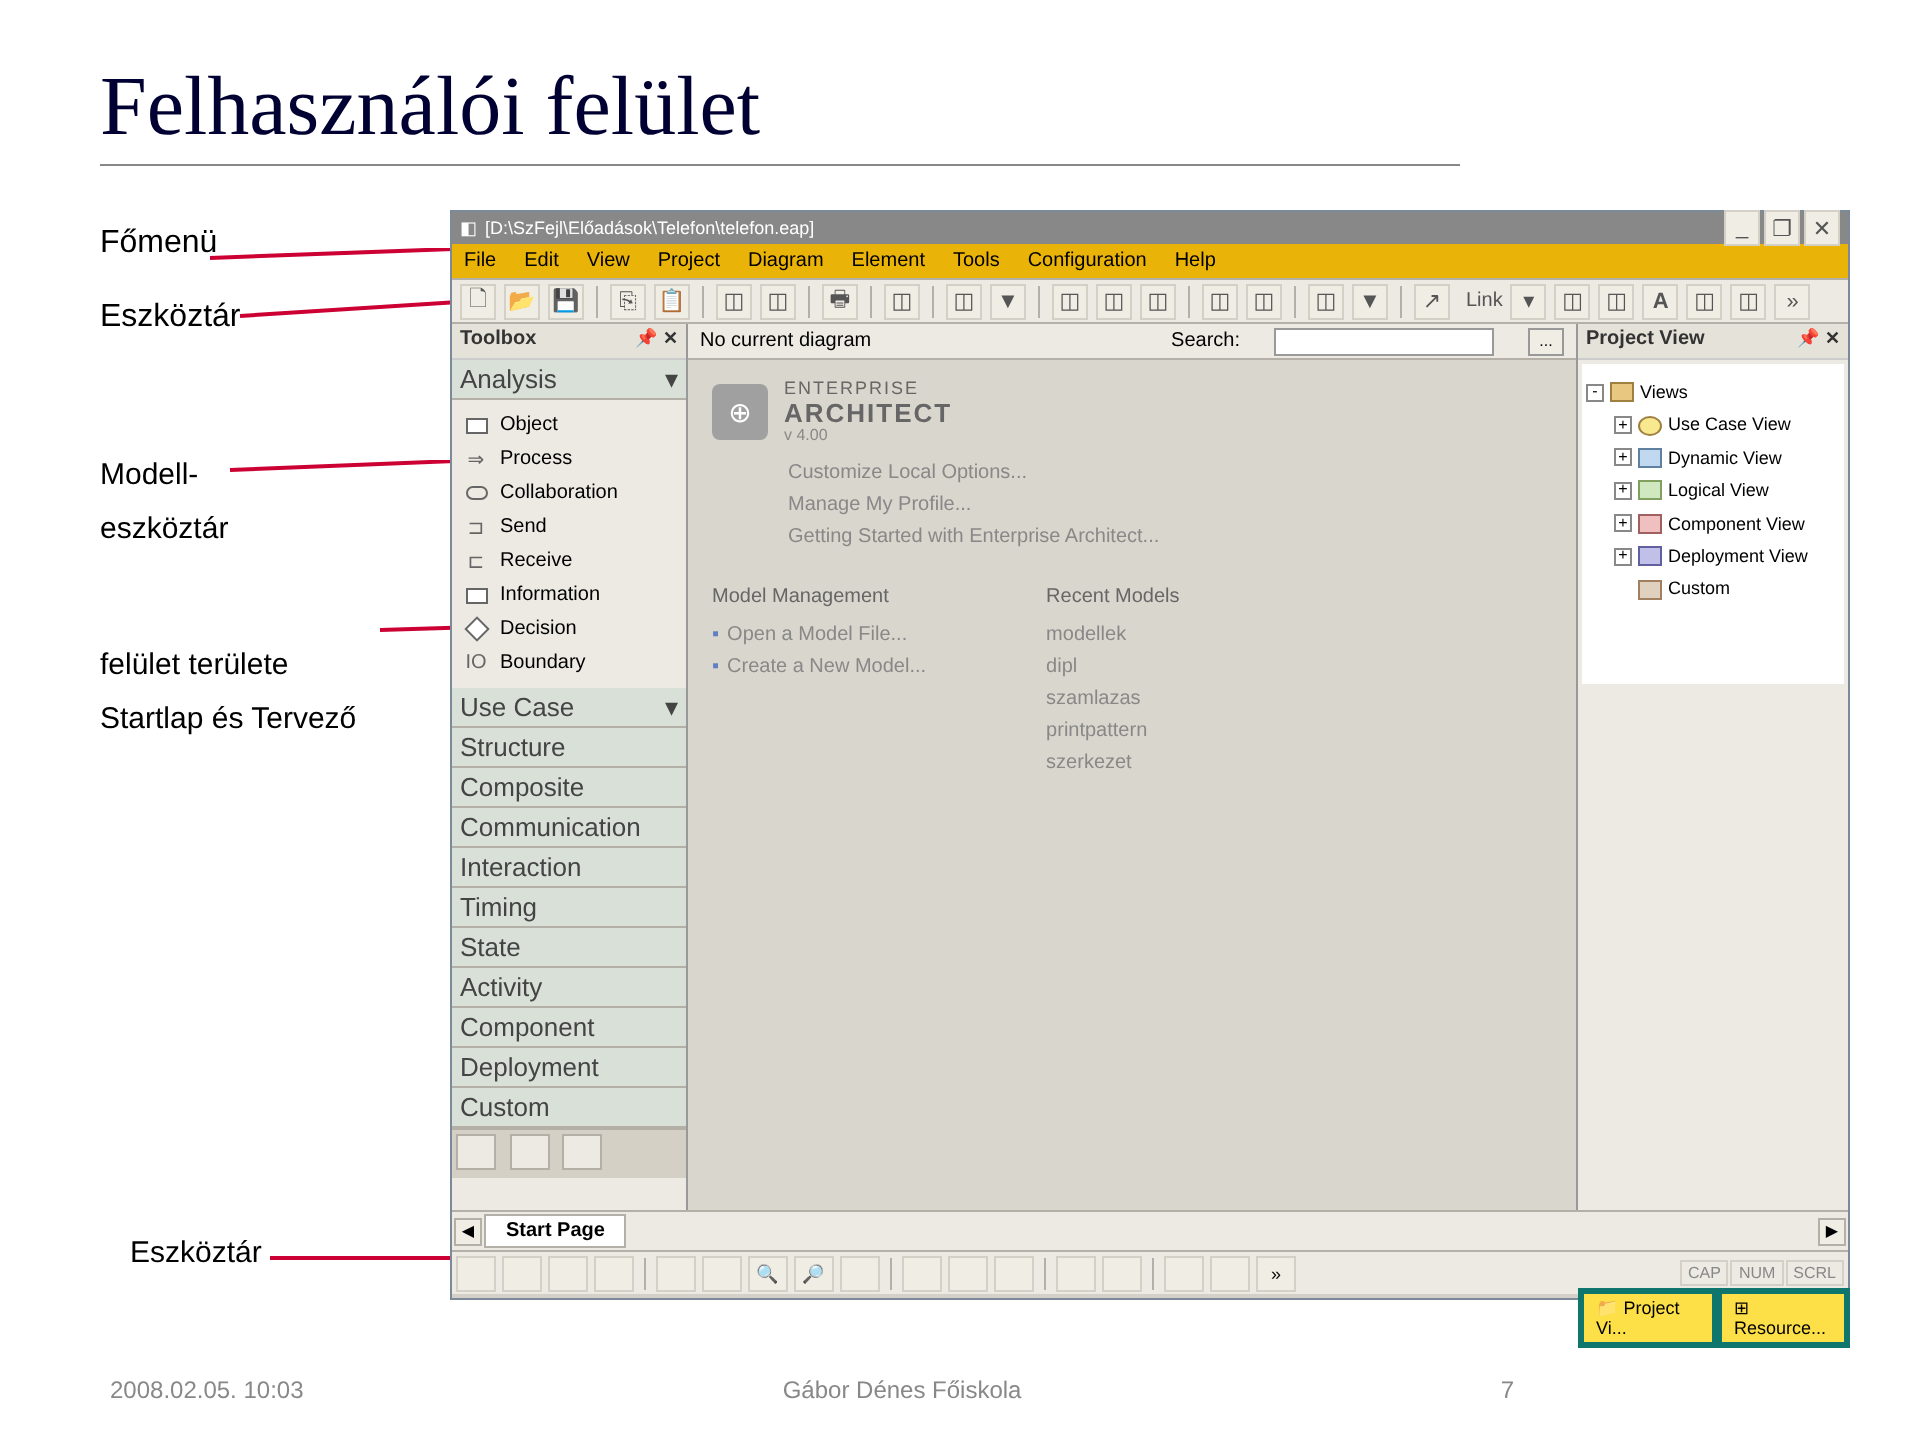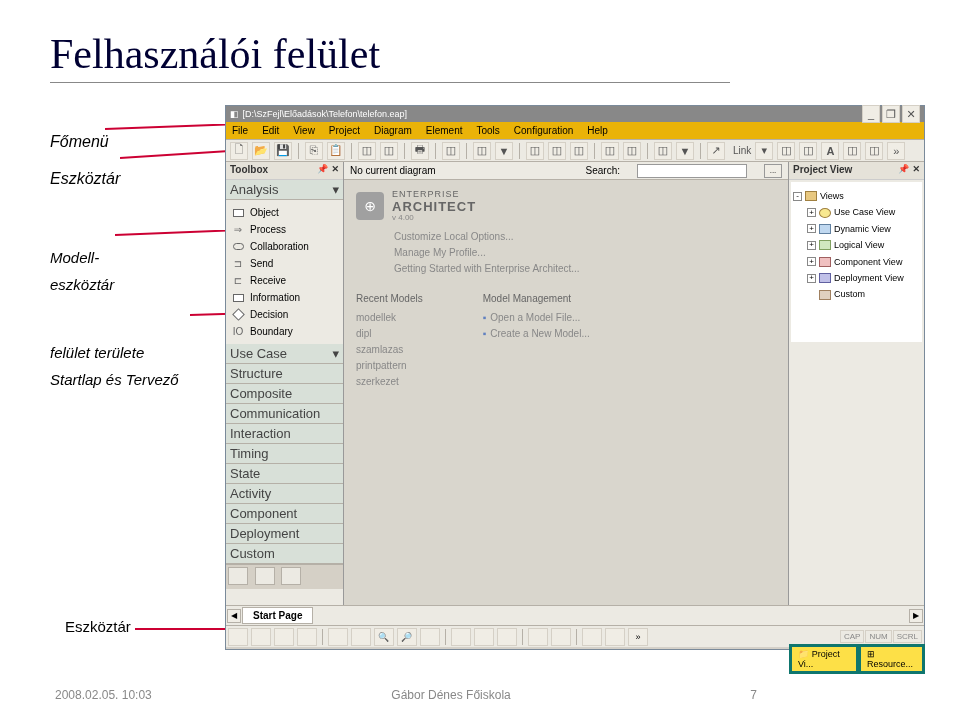--- a/index.html
+++ b/index.html
@@ -2,21 +2,21 @@
 <html><head>
 <meta charset="utf-8">
 <style>
 * { box-sizing: border-box; margin: 0; padding: 0; }
 body { font-family: Arial, Helvetica, sans-serif; width: 960px; height: 717px; background: #fff; position: relative; overflow: hidden; }
 
 .slide { width: 812px; height: 717px; position: relative; padding: 30px 50px 0 50px; }
 .title { font-family: 'Times New Roman', serif; font-size: 42px; color: #000033; margin-bottom: 4px; }
 .title-line { width: 680px; height: 1px; background: #888; margin-left: 0; margin-bottom: 20px; }
 
-.labels-col { position: absolute; left: 50px; top: 132px; width: 160px; font-style: italic; }
+.labels-col { position: absolute; left: 50px; top: 112px; width: 160px; }
 .label-item { font-size: 16px; color: #000; margin-bottom: 8px; line-height: 1.3; }
 .label-item.small { font-size: 15px; }
 
 .screenshot { position: absolute; left: 225px; top: 105px; width: 700px; height: 545px; border: 1px solid #7a8a9a; background: #d4d0c8; font-size: 9px; font-family: Tahoma, Arial, sans-serif; }
 
 .ss-titlebar { height: 16px; background: #888; color: #fff; display: flex; align-items: center; padding: 0 4px; font-size: 9px; }
 .ss-menubar { height: 18px; background: #eab308; display: flex; align-items: center; gap: 14px; padding: 0 6px; border-bottom: 1px solid #b5b0a7; font-size: 10px; color: #000; }
 .ss-menubar span { cursor: default; }
 
 .ss-toolbar { height: 22px; background: #eceae3; display: flex; align-items: center; gap: 4px; padding: 0 4px; border-bottom: 1px solid #b5b0a7; }
@@ -331,36 +331,36 @@
             <div class="l3">v 4.00</div>
           </div>
         </div>
         <div class="start-links">
           <div>Customize Local Options...</div>
           <div>Manage My Profile...</div>
           <div>Getting Started with Enterprise Architect...</div>
         </div>
         <div class="two-col">
           <div>
+            <div class="col-hdr">Model Management</div>
+            <div class="col-list">
+              <div><span class="bullet">▪</span><span>Open a Model File...</span></div>
+              <div><span class="bullet">▪</span><span>Create a New Model...</span></div>
+            </div>
+          </div>
+          <div>
             <div class="col-hdr">Recent Models</div>
             <div class="col-list">
               <div>modellek</div>
               <div>dipl</div>
               <div>szamlazas</div>
               <div>printpattern</div>
               <div>szerkezet</div>
             </div>
           </div>
-          <div>
-            <div class="col-hdr">Model Management</div>
-            <div class="col-list">
-              <div><span class="bullet">▪</span><span>Open a Model File...</span></div>
-              <div><span class="bullet">▪</span><span>Create a New Model...</span></div>
-            </div>
-          </div>
         </div>
       </div>
 
       <div class="project-view">
         <div class="pv-hdr">
           <span>Project View</span>
           <span class="pin">📌 ✕</span>
         </div>
         <div class="pv-tree">
           <div class="tr-item">

